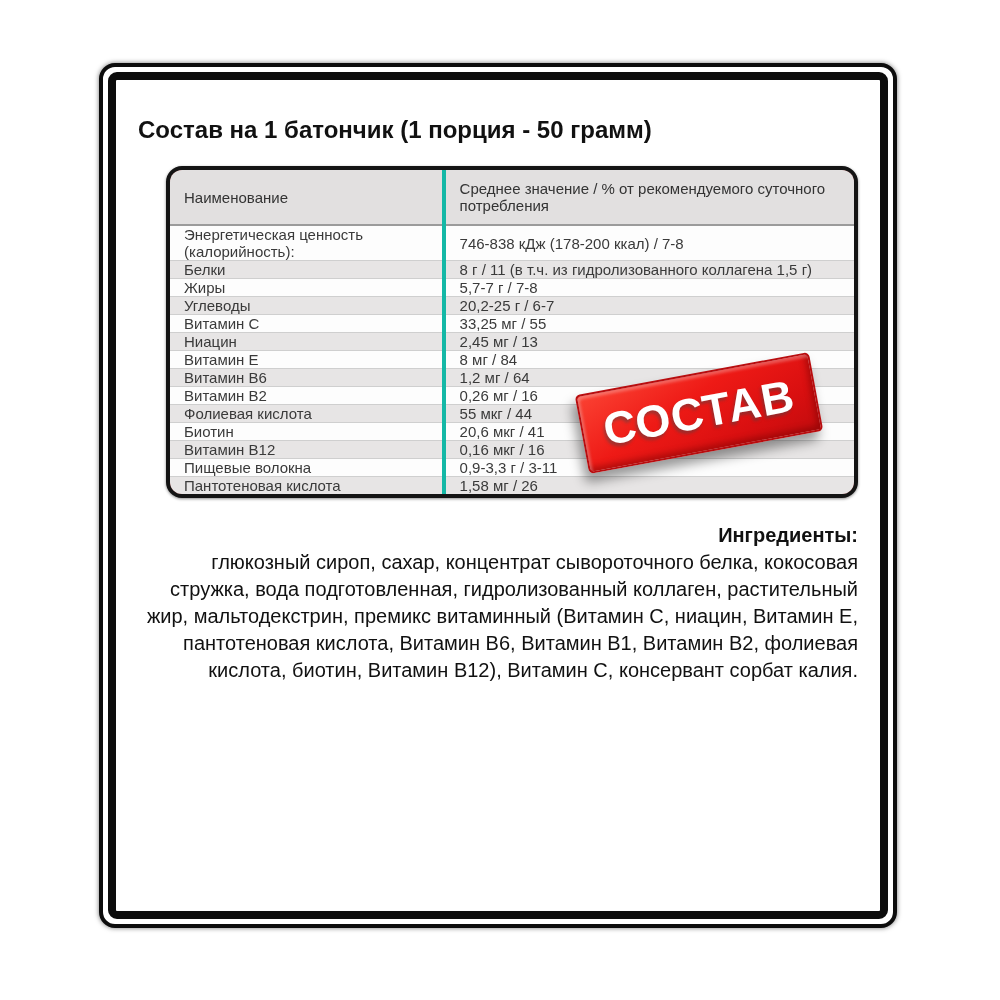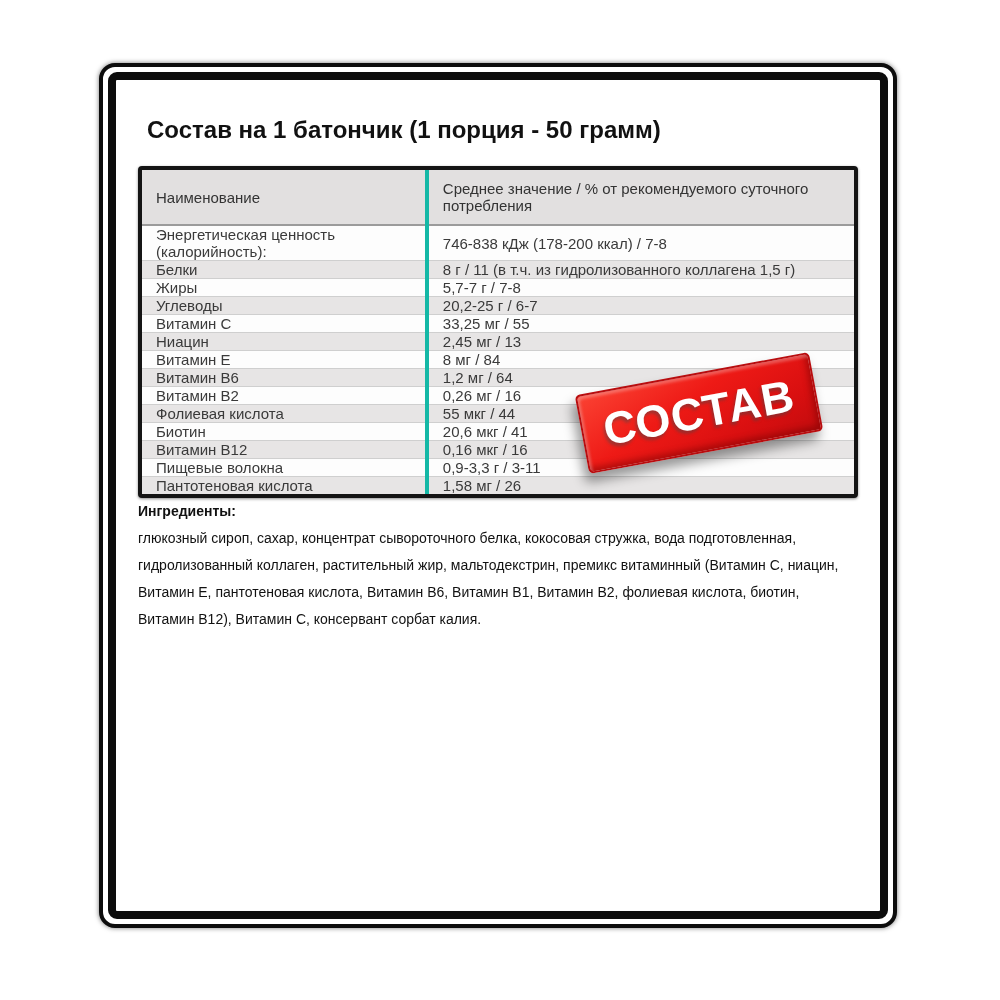--- a/index.html
+++ b/index.html
@@ -28,32 +28,33 @@
     box-sizing: border-box;
     width: 100%;
     height: 100%;
     border: 8px solid #0c0c0c;
     border-radius: 9px;
     padding: 26px 22px 0 22px;
     background: #ffffff;
     overflow: hidden;
   }
   .page-title {
-    margin: 10px 0 22px 9px;
+    margin: 10px 0 22px 0;
     font-size: 24px;
     font-weight: bold;
     color: #111;
     letter-spacing: 0px;
   }
   .table-wrap {
     border: 4px solid #141414;
-    border-radius: 4px;
+    border-radius: 16px;
     overflow: hidden;
     box-shadow: 0 1px 3px rgba(0,0,0,0.45);
     background: #7f1d1d;
+    margin-left: 28px;
   }
   table.nutrition {
     width: 100%;
     border-collapse: collapse;
     font-size: 15px;
     color: #3a3a3a;
   }
   table.nutrition th,
   table.nutrition td {
     text-align: left;
@@ -68,21 +69,21 @@
     color: #333;
   }
   table.nutrition th:first-child,
   table.nutrition td:first-child { width: 40%; }
   table.nutrition th:last-child,
   table.nutrition td:last-child { border-left: 4px solid #14b8a6; }
   table.nutrition tbody tr:nth-child(odd)  { background: #fdfdfd; }
   table.nutrition tbody tr:nth-child(even) { background: #e7e5e5; }
   table.nutrition tbody tr + tr td { border-top: 1px solid #cfcfcf; }
 
-  .ingredients { font-size: 14px; line-height: 27px; color: #111; }
+  .ingredients { margin-top: 24px; font-size: 20px; line-height: 27px; color: #111; text-align: right; }
   .ingredients-heading { font-weight: bold; }
 
   .stamp {
     position: absolute;
     left: 580px;
     top: 373px;
     width: 234px;
     height: 76px;
     z-index: 5;
     transform: rotate(-10.5deg);

